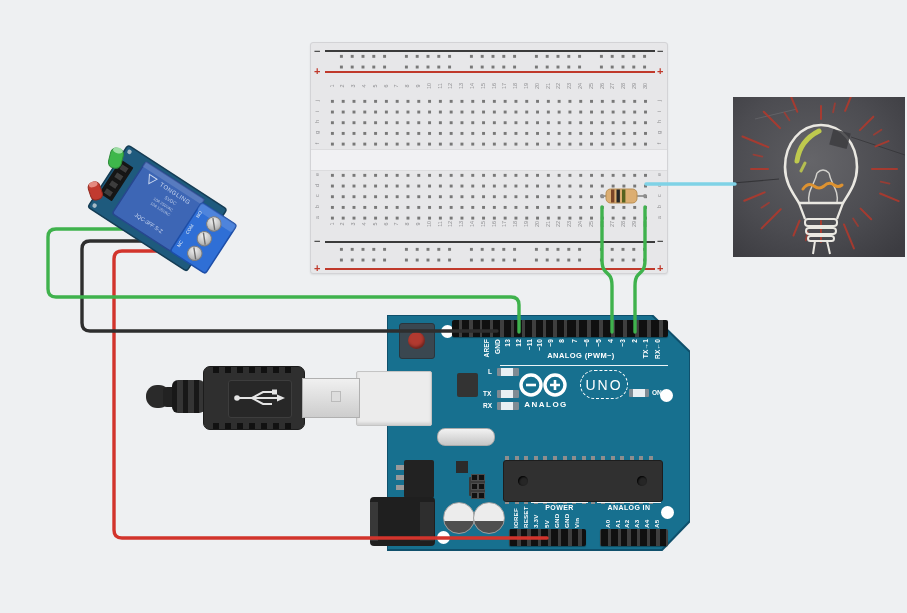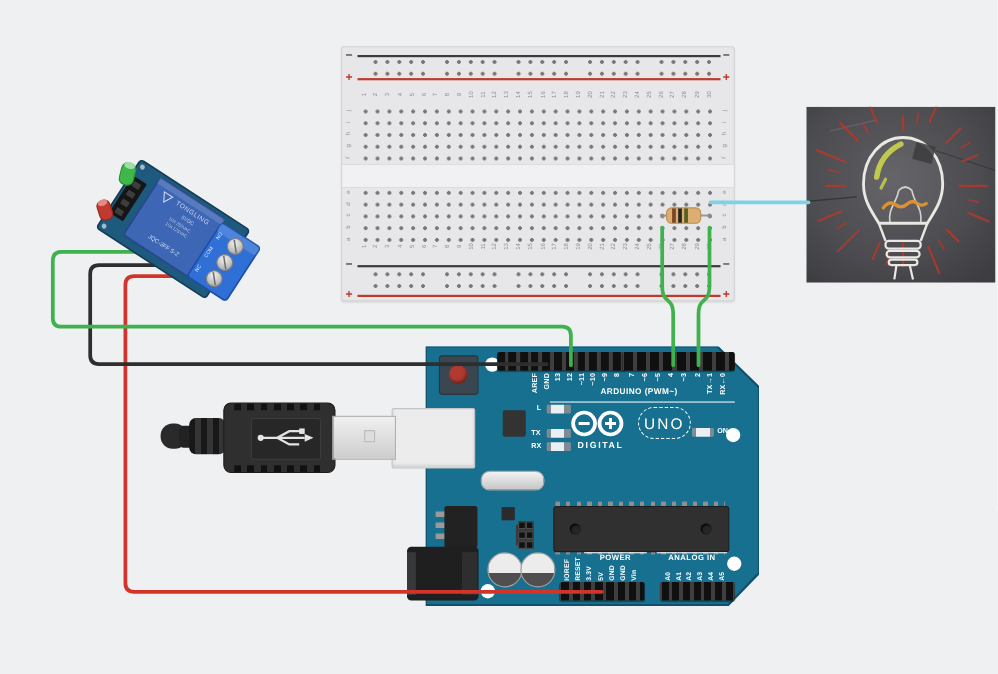--- a/index.html
+++ b/index.html
@@ -280,21 +280,21 @@
       <span class="vlab" style="left: 0px;">7</span>
       <span class="vlab" style="left: 11.9px;">~6</span>
       <span class="vlab" style="left: 23.8px;">~5</span>
       <span class="vlab" style="left: 35.7px;">4</span>
       <span class="vlab" style="left: 47.6px;">~3</span>
       <span class="vlab" style="left: 59.5px;">2</span>
       <span class="vlab" style="left: 71.4px;">TX→1</span>
       <span class="vlab" style="left: 83.3px;">RX←0</span>
     </div>
   <div class="silk" style="left:500px;top:365px;width:168px;height:1.4px;"></div>
-  <div class="caption" style="left:522px;top:351px;width:118px;">ARDUINO (PWM~)</div>
+  <div class="caption" style="left:522px;top:351px;width:118px;">ANALOG (PWM~)</div>
 
   <span class="ledlab" style="left:488px;top:368px;">L</span>
   <div class="ledbar" style="left:497px;top:368px;width:22px;"></div>
   <span class="ledlab" style="left:483px;top:390px;">TX</span>
   <div class="ledbar" style="left:497px;top:390px;width:22px;"></div>
   <span class="ledlab" style="left:483px;top:402px;">RX</span>
   <div class="ledbar" style="left:497px;top:402px;width:22px;"></div>
 
   <div class="abs" style="left:457px;top:373px;width:21px;height:24px;background:#333;border-radius:2px;"></div>
   <div class="abs" style="left:437px;top:428px;width:56px;height:16px;border-radius:8px;background:linear-gradient(180deg,#f2f2f2,#c6c6c6);border:1px solid #aaa;"></div>
@@ -324,21 +324,21 @@
     <div class="abs" style="left:14px;top:15px;width:10px;height:10px;border-radius:50%;background:#262626;box-shadow:inset 1px 1px 2px #000;"></div>
     <div class="abs" style="left:133px;top:15px;width:10px;height:10px;border-radius:50%;background:#262626;box-shadow:inset 1px 1px 2px #000;"></div>
   </div>
 
   <svg class="abs" style="left:516px;top:366px;" width="60" height="38" viewBox="0 0 60 38">
     <circle cx="15" cy="19" r="10" fill="none" stroke="#fff" stroke-width="3.4"></circle>
     <circle cx="39" cy="19" r="10" fill="none" stroke="#fff" stroke-width="3.4"></circle>
     <path d="M10,19 L20,19" stroke="#fff" stroke-width="2.6"></path>
     <path d="M34,19 L44,19 M39,14 L39,24" stroke="#fff" stroke-width="2.6"></path>
   </svg>
-  <div class="caption" style="left:514px;top:400px;width:64px;letter-spacing:1.5px;font-size:8px;">DIGITAL</div>
+  <div class="caption" style="left:514px;top:400px;width:64px;letter-spacing:1.5px;font-size:8px;">ANALOG</div>
   <div class="abs" style="left:580px;top:370px;width:46px;height:27px;border:1.6px dashed #fff;border-radius:15px;display:flex;align-items:center;justify-content:center;color:#fff;font-size:14px;letter-spacing:2px;">
       <span>UNO</span>
     </div>
   <div class="ledbar" style="left:629px;top:389px;width:20px;"></div>
   <span class="ledlab" style="left:652px;top:389px;">ON</span>
 
   <div class="silk" style="left:531px;top:502px;width:57px;height:1.3px;"></div>
   <div class="caption" style="left:531px;top:504px;width:57px;font-size:7px;">POWER</div>
   <div class="silk" style="left:597px;top:502px;width:64px;height:1.3px;"></div>
   <div class="caption" style="left:597px;top:504px;width:64px;font-size:7px;">ANALOG IN</div>

